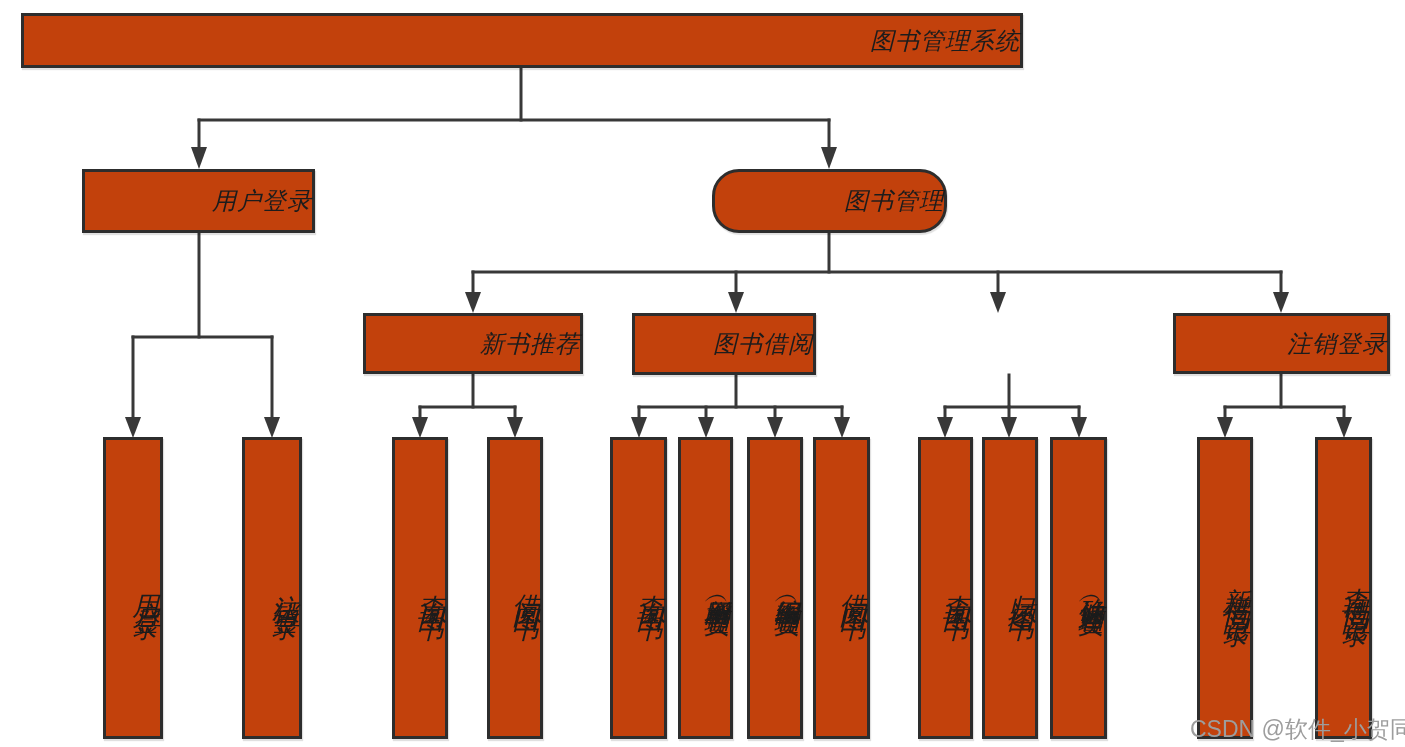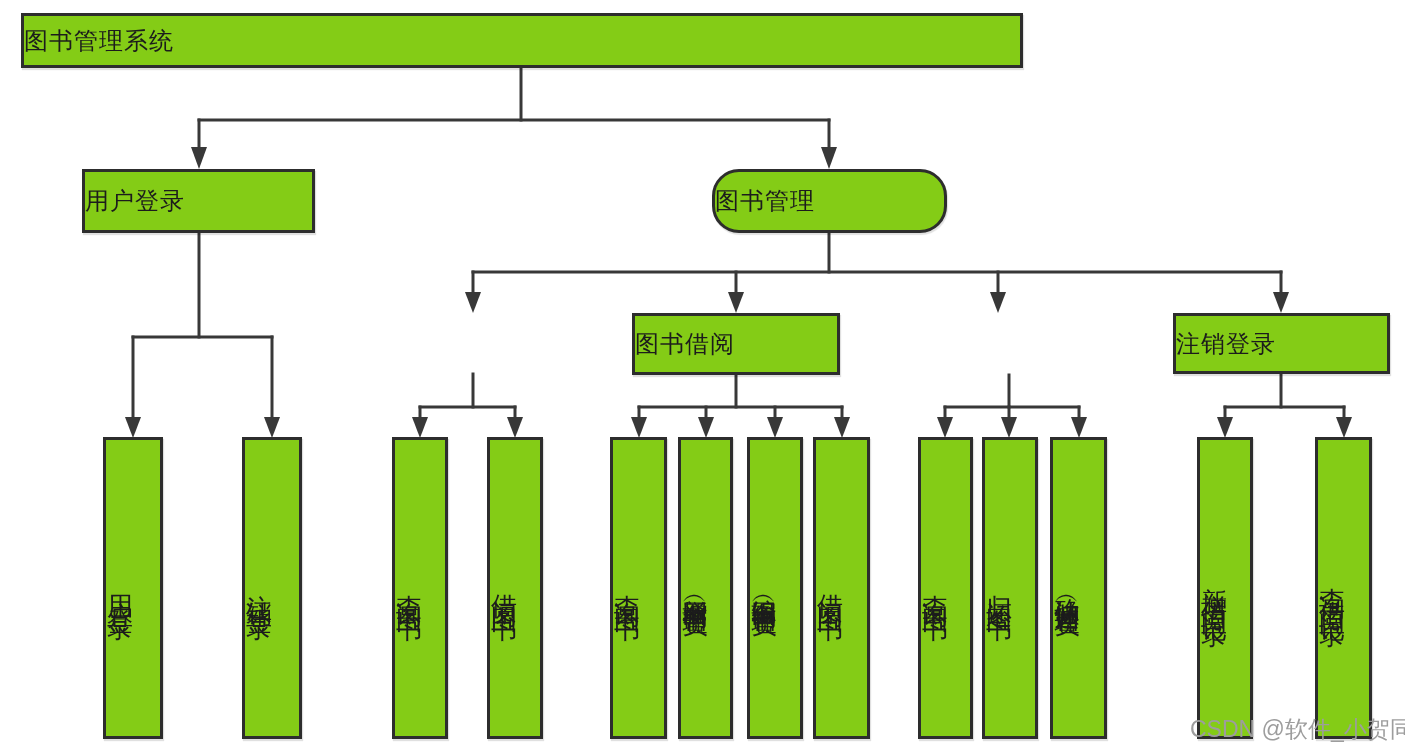--- a/index.html
+++ b/index.html
@@ -11,37 +11,38 @@
     overflow: hidden;
     font-family: "Liberation Sans", "DejaVu Sans", sans-serif;
   }
   svg.wires { position: absolute; left: 0; top: 0; z-index: 0; }
   svg.wires path { stroke: #383838; stroke-width: 3; fill: none; stroke-linecap: square; }
   svg.wires polygon { fill: #383838; stroke: none; }
 
   .node {
     position: absolute;
     box-sizing: border-box;
-    background: #84cc16;
+    background: #c2410c;
     border: 3px solid #2d2d2d;
     display: flex;
     align-items: center;
-    justify-content: flex-start;
+    justify-content: flex-end;
     z-index: 1;
     color: #1c1c1c;
     box-shadow: 1px 2px 1px rgba(0,0,0,0.12);
+    font-style: italic;
   }
   .hlabel { font-size: 24px; letter-spacing: 1px; white-space: nowrap; }
 
   
   .n-root { left: 21px;  top: 13px;  width: 1002px; height: 55px; }
   .n-l2a  { left: 82px;  top: 169px; width: 233px;  height: 64px; }
   .n-l2b  { left: 712px; top: 169px; width: 235px;  height: 64px; border-radius: 27px; }
   .n-l3a  { left: 363px; top: 313px; width: 220px;  height: 61px; }
-  .n-l3b  { left: 632px; top: 313px; width: 208px;  height: 62px; }
+  .n-l3b  { left: 632px; top: 313px; width: 184px;  height: 62px; }
   .n-l3c  { left: 893px; top: 313px; width: 209px;  height: 62px; }
   .n-l3d  { left: 1173px;top: 313px; width: 217px;  height: 61px; }
 
   .leaf { top: 437px; height: 302px; }
   .vtext {
     writing-mode: vertical-rl;
     text-orientation: mixed;
     font-size: 26px;
     line-height: 1.1;
     letter-spacing: 7px;
@@ -159,20 +160,23 @@
     <span class="hlabel">图书管理系统</span>
   </div>
 
   <div class="node n-l2a">
     <span class="hlabel">用户登录</span>
   </div>
   <div class="node n-l2b">
     <span class="hlabel">图书管理</span>
   </div>
 
+  <div class="node n-l3a">
+    <span class="hlabel">新书推荐</span>
+  </div>
   <div class="node n-l3b">
     <span class="hlabel">图书借阅</span>
   </div>
   <div class="node n-l3d">
     <span class="hlabel">注销登录</span>
   </div>
 
   <div class="node leaf n-a1">
     <span class="vtext">用户登录</span>
   </div>

